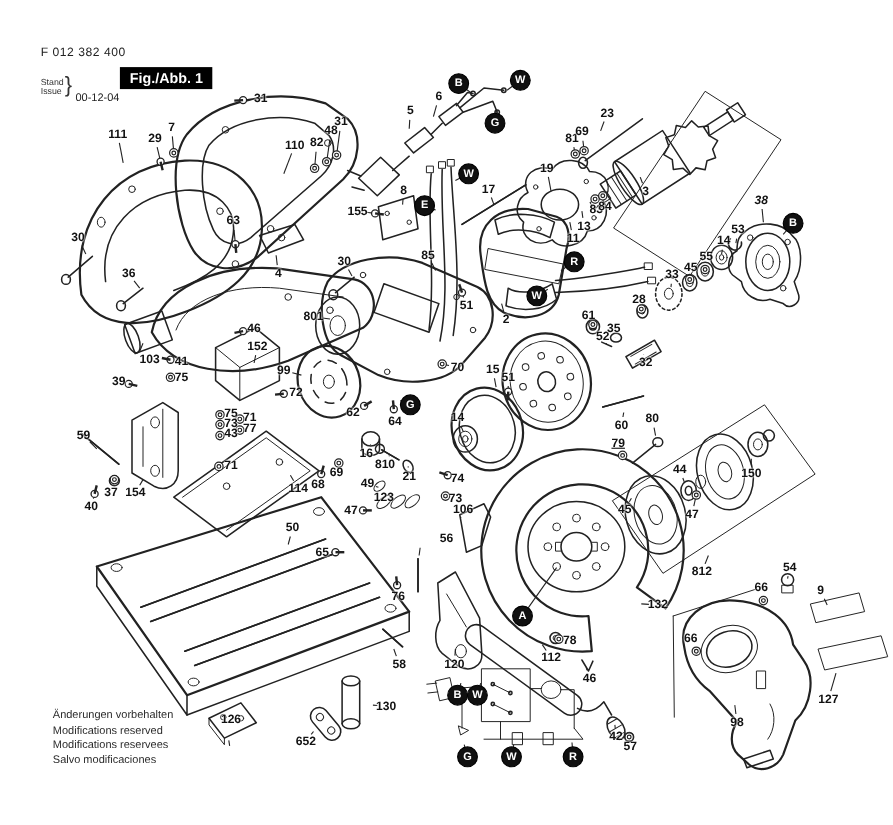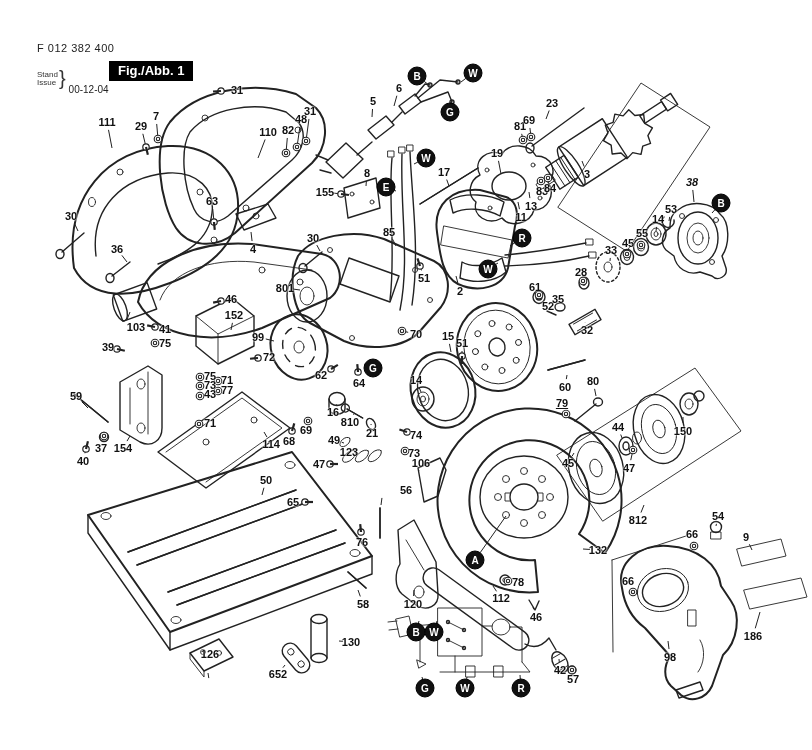--- a/index.html
+++ b/index.html
@@ -628,20 +628,26 @@
       <div id="stand-issue">
         <div>Stand</div>
         <div>Issue</div>
       </div>
       <div id="brace">}</div>
       <div id="issue-date">00-12-04</div>
     </div>
   </div>
   <div id="fig-badge">Fig./Abb. 1</div>
 
+  <div id="footer">
+    <div>Änderungen vorbehalten</div>
+    <div>Modifications reserved</div>
+    <div>Modifications reservees</div>
+    <div>Salvo modificaciones</div>
+  </div>
 
   <div id="callout-layer">
       <div class="callout" style="left: 237px; top: 90px;">31</div>
       <div class="callout" style="left: 107px; top: 122px;">111</div>
       <div class="callout" style="left: 141px; top: 126px;">29</div>
       <div class="callout" style="left: 156px; top: 116px;">7</div>
       <div class="callout" style="left: 268px; top: 132px;">110</div>
       <div class="callout" style="left: 288px; top: 130px;">82</div>
       <div class="callout" style="left: 301px; top: 119px;">48</div>
       <div class="callout" style="left: 310px; top: 111px;">31</div>
@@ -722,21 +728,21 @@
       <div class="callout" style="left: 683px; top: 431px;">150</div>
       <div class="callout" style="left: 568px; top: 463px;">45</div>
       <div class="callout" style="left: 629px; top: 468px;">47</div>
       <div class="callout" style="left: 638px; top: 520px;">812</div>
       <div class="callout" style="left: 598px; top: 550px;">132</div>
       <div class="callout" style="left: 718px; top: 516px;">54</div>
       <div class="callout" style="left: 692px; top: 534px;">66</div>
       <div class="callout" style="left: 746px; top: 537px;">9</div>
       <div class="callout" style="left: 628px; top: 581px;">66</div>
       <div class="callout" style="left: 670px; top: 657px;">98</div>
-      <div class="callout" style="left: 753px; top: 636px;">186</div>
+      <div class="callout" style="left: 753px; top: 636px;">127</div>
       <div class="callout" style="left: 266px; top: 480px;">50</div>
       <div class="callout" style="left: 293px; top: 502px;">65</div>
       <div class="callout" style="left: 383px; top: 490px; padding-left: 46px;">56</div>
       <div class="callout" style="left: 362px; top: 542px;">76</div>
       <div class="callout" style="left: 363px; top: 604px;">58</div>
       <div class="callout" style="left: 413px; top: 604px;">120</div>
       <div class="callout" style="left: 501px; top: 598px;">112</div>
       <div class="callout" style="left: 518px; top: 582px;">78</div>
       <div class="callout" style="left: 536px; top: 617px;">46</div>
       <div class="callout" style="left: 560px; top: 670px;">42</div>

